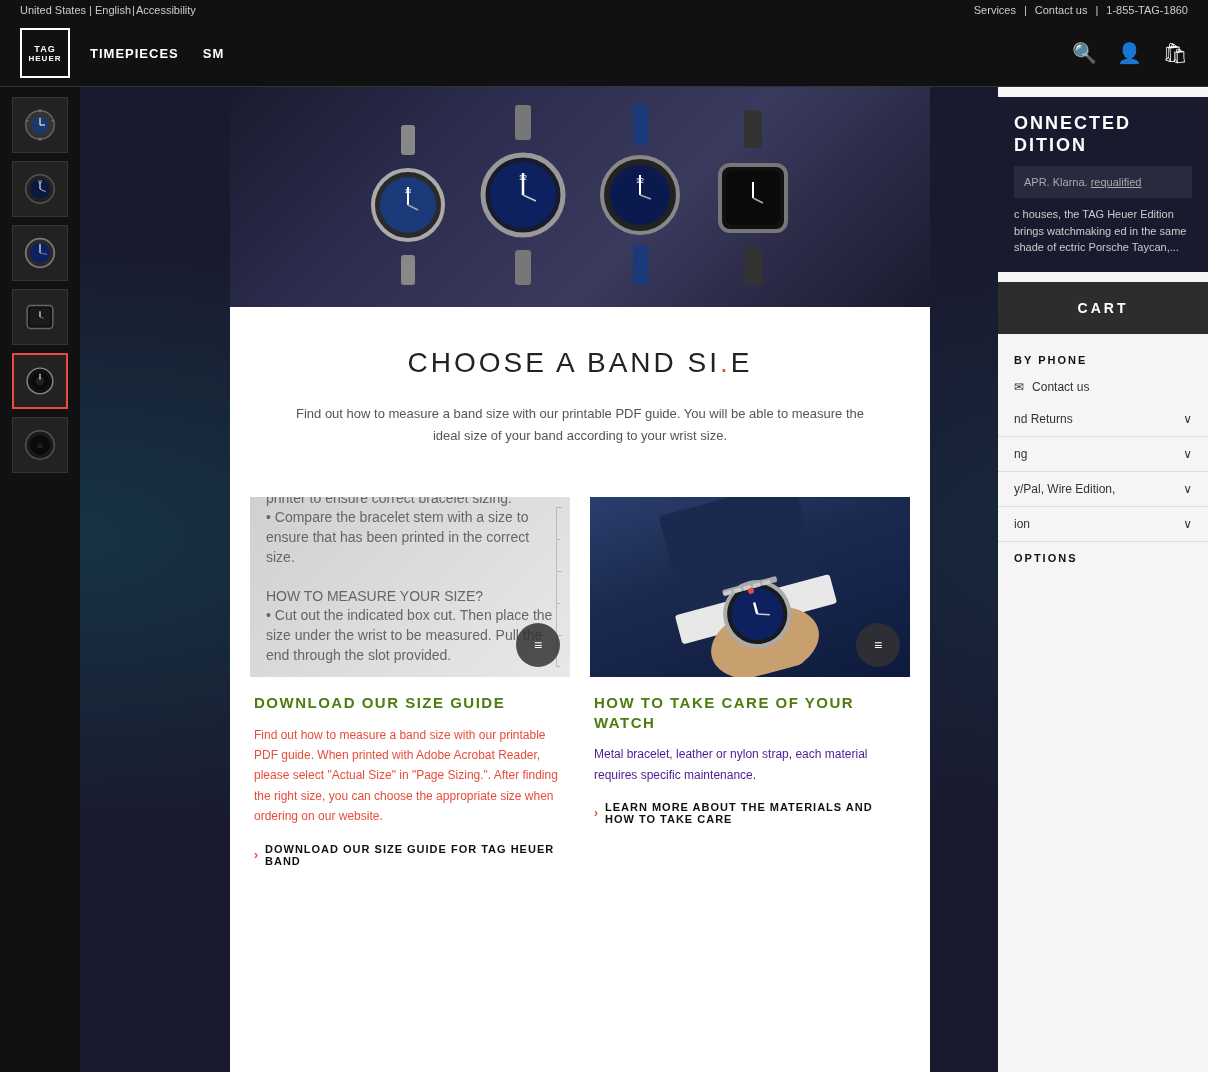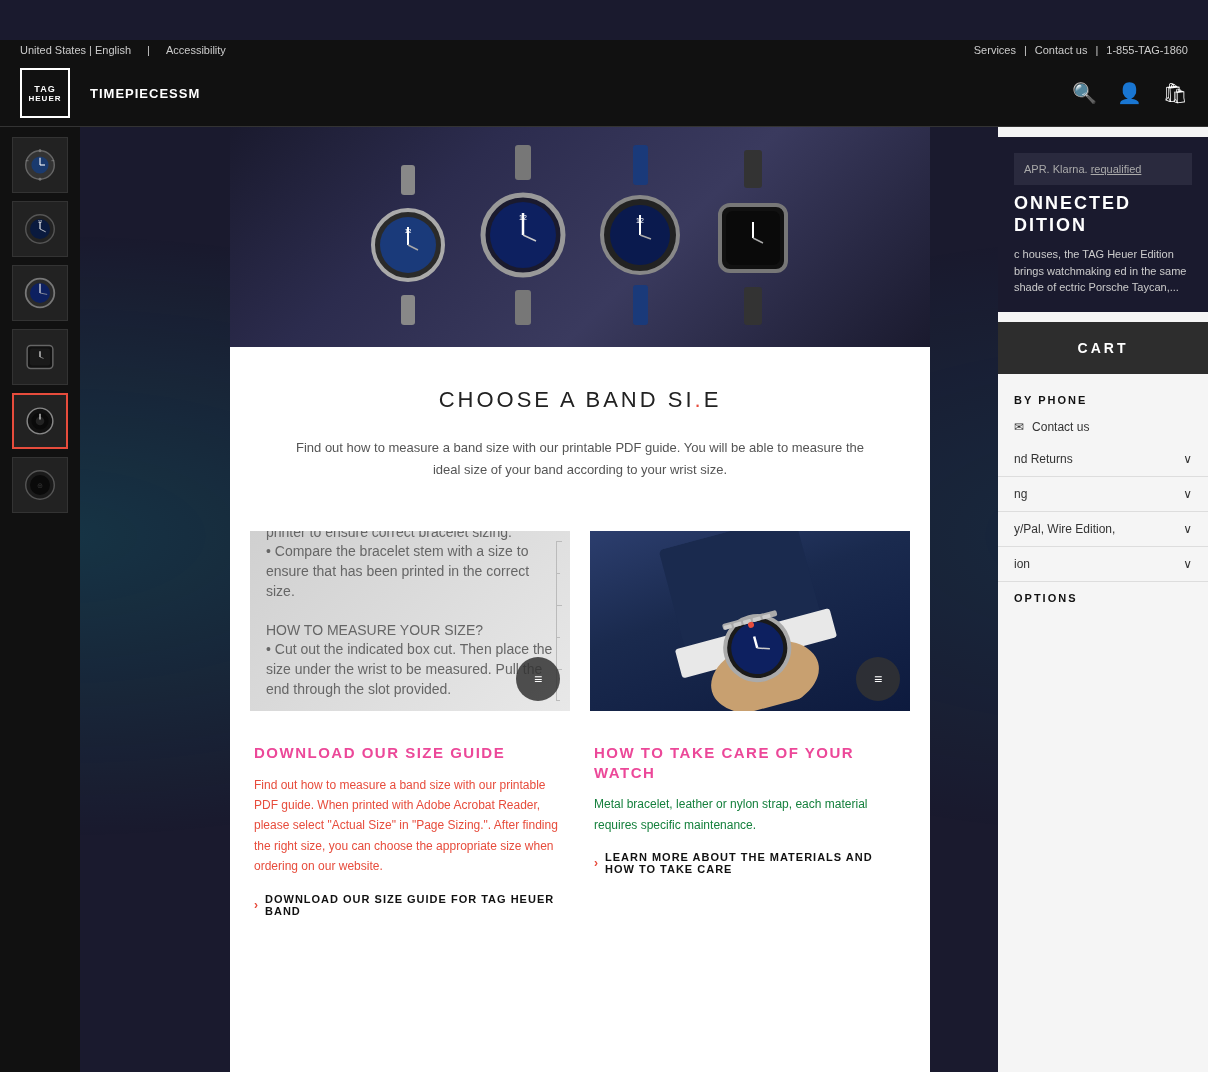--- a/index.html
+++ b/index.html
@@ -6,24 +6,23 @@
     body { font-family: Arial, sans-serif; background: #1a1a2e; width: 1208px; min-height: 1072px; overflow-x: hidden; position: relative; }
 
     
     .utility-bar {
       background: #111;
       color: #ccc;
       font-size: 11px;
       padding: 4px 20px;
       display: flex;
       align-items: center;
-      gap: 16px;
+      gap: 1px;
       position: relative;
       z-index: 10;
-      margin-top: 40px;
     }
 
     
     .main-header {
       background: #111;
       display: flex;
       align-items: center;
       padding: 8px 20px;
       border-bottom: 1px solid #333;
       position: relative;
@@ -34,21 +33,21 @@
       height: 50px;
       border: 2px solid #fff;
       display: flex;
       flex-direction: column;
       align-items: center;
       justify-content: center;
       margin-right: 20px;
     }
     .logo .tag { color: #fff; font-size: 9px; font-weight: bold; letter-spacing: 1px; }
     .logo .heuer { color: #fff; font-size: 8px; font-weight: bold; letter-spacing: 1px; }
-    .nav-items { display: flex; }
+    .nav-items { display: flex; gap: 24px; }
     .nav-item { color: #fff; font-size: 13px; font-weight: 600; letter-spacing: 1px; cursor: pointer; text-transform: uppercase; }
     .header-icons { margin-left: auto; display: flex; gap: 20px; align-items: center; }
     .header-icon { color: #fff; font-size: 20px; cursor: pointer; }
 
     
     .page-layout {
       display: flex;
       width: 1208px;
       position: relative;
     }
@@ -108,21 +107,21 @@
       padding: 20px;
     }
 
     
     .choose-band-section {
       padding: 40px 60px 20px;
       text-align: center;
       background: #fff;
     }
     .choose-band-title {
-      font-size: 22px;
+      font-size: 28px;
       letter-spacing: 3px;
       font-weight: 400;
       color: #222;
       margin-bottom: 24px;
       text-transform: uppercase;
     }
     .choose-band-title span.dot { color: #e74c3c; }
     .choose-band-desc {
       font-size: 13px;
       color: #555;
@@ -198,24 +197,24 @@
     .size-guide-line { height: 1px; background: #ccc; }
     .size-guide-instructions {
       font-size: 14px;
       color: #666;
       margin-top: 8px;
       line-height: 1.4;
     }
     .card-title {
       font-size: 15px;
       font-weight: 700;
-      color: #ec4899;
+      color: #4d7c0f;
       letter-spacing: 1.5px;
       text-transform: uppercase;
-      margin: 32px 0 12px;
+      margin: 16px 0 12px;
       line-height: 1.3;
     }
     .card-desc {
       font-size: 12px;
       color: #e74c3c;
       line-height: 1.7;
       margin-bottom: 16px;
     }
     .card-link {
       display: flex;
@@ -533,42 +532,42 @@
                 <line x1="100" y1="120" x2="112" y2="124" stroke="#ccc" stroke-width="1.5"></line>
 
                 <circle cx="100" cy="96" r="3" fill="#e74c3c"></circle>
               </svg>
             </div>
           </div>
           <div class="card-overlay-btn">≡</div>
         </div>
         <div style="padding: 0 4px;">
           <div class="card-title">HOW TO TAKE CARE OF YOUR WATCH</div>
-          <p class="card-desc" style="color:#15803d;">Metal bracelet, leather or nylon strap, each material requires specific maintenance.</p>
+          <p class="card-desc" style="color:#4c1d95;">Metal bracelet, leather or nylon strap, each material requires specific maintenance.</p>
           <div class="card-link">
             <span class="card-link-chevron">›</span>
             <span>LEARN MORE ABOUT THE MATERIALS AND HOW TO TAKE CARE</span>
           </div>
         </div>
       </div>
 
     </div>
   </div>
 
   <div class="right-panel">
 
     <div style="background:#1a1a2e; padding:16px; color:#fff;">
+      <div style="font-size:18px; font-weight:700; letter-spacing:2px; line-height:1.2; margin-bottom:10px;">
+        <span>ONNECTED
+DITION</span>
+      </div>
       <div style="background:#2a2a3e; padding:10px; font-size:11px; color:#aaa; margin-bottom:8px;">
         <span>APR. Klarna.</span>
         <span style="text-decoration:underline; cursor:pointer; color:#aaa;">requalified</span>
       </div>
-      <div style="font-size:18px; font-weight:700; letter-spacing:2px; line-height:1.2; margin-bottom:10px;">
-        <span>ONNECTED
-DITION</span>
-      </div>
       <div style="font-size:11px; color:#ccc; line-height:1.5;">c houses, the TAG Heuer Edition brings watchmaking ed in the same shade of ectric Porsche Taycan,...</div>
     </div>
 
     <div class="cart-btn">CART</div>
 
     <div class="right-section-title">BY PHONE</div>
     <div class="right-link">
       <span>✉</span>
       <span>Contact us</span>
     </div>

